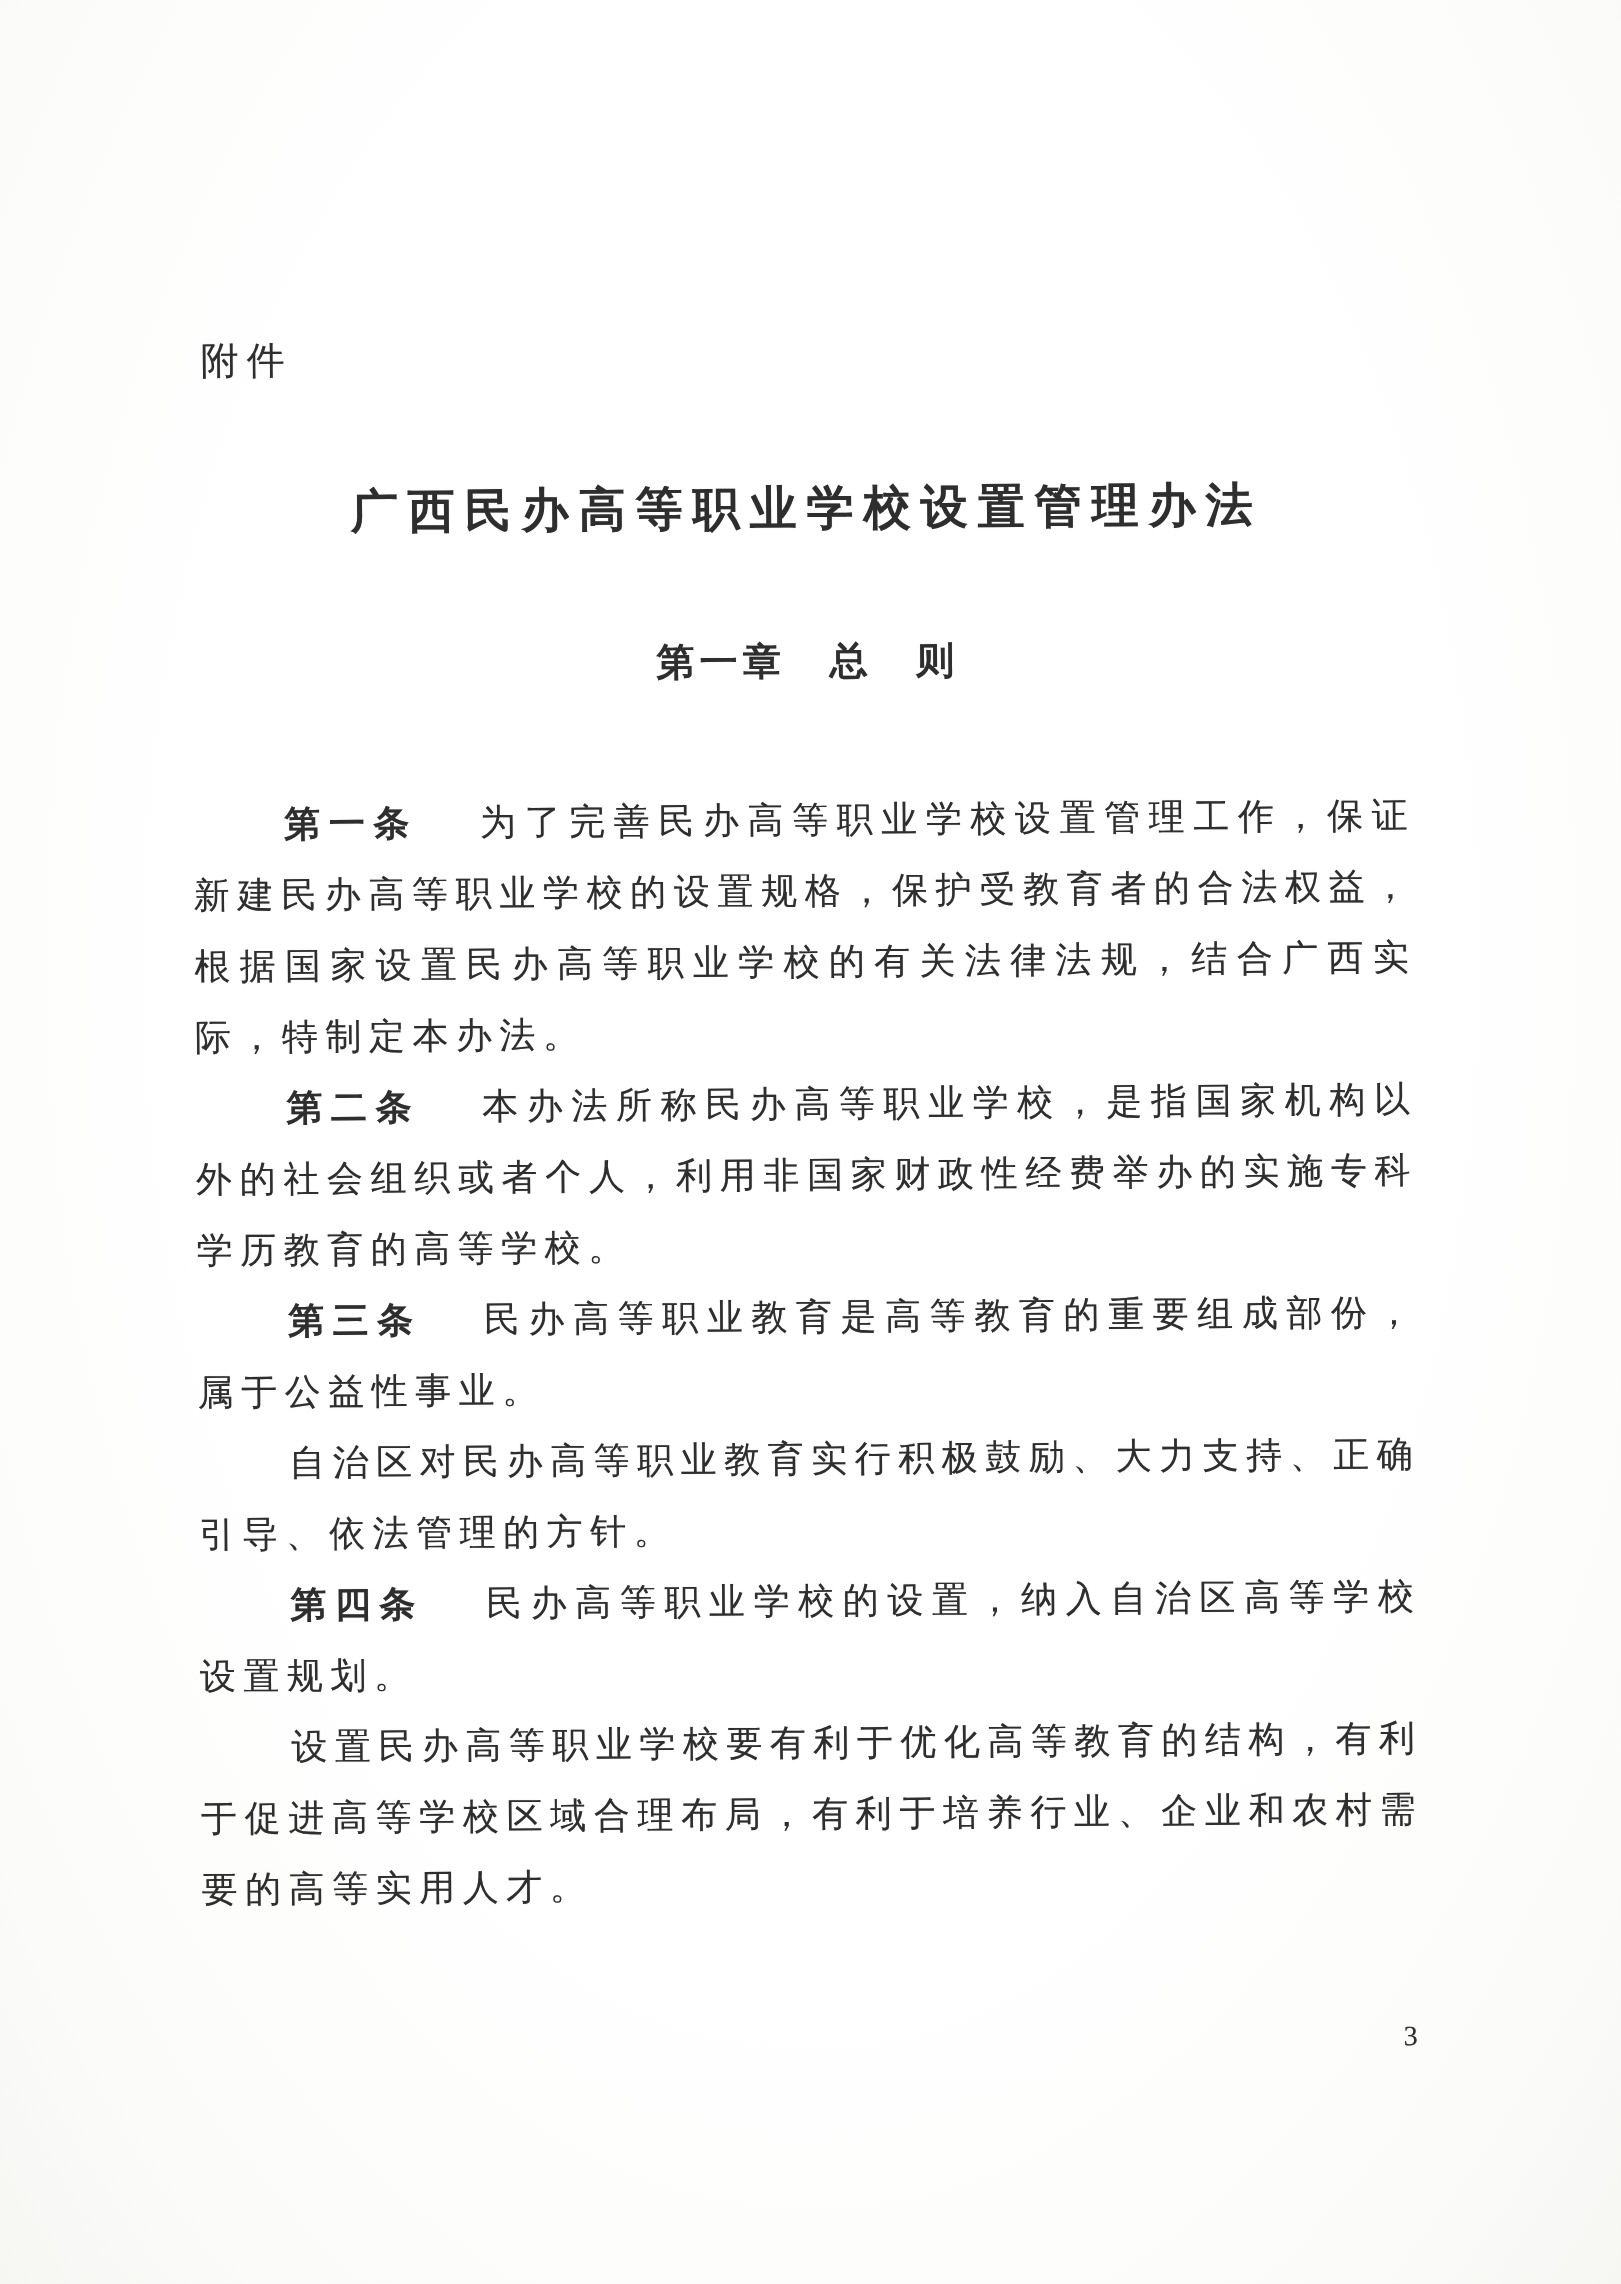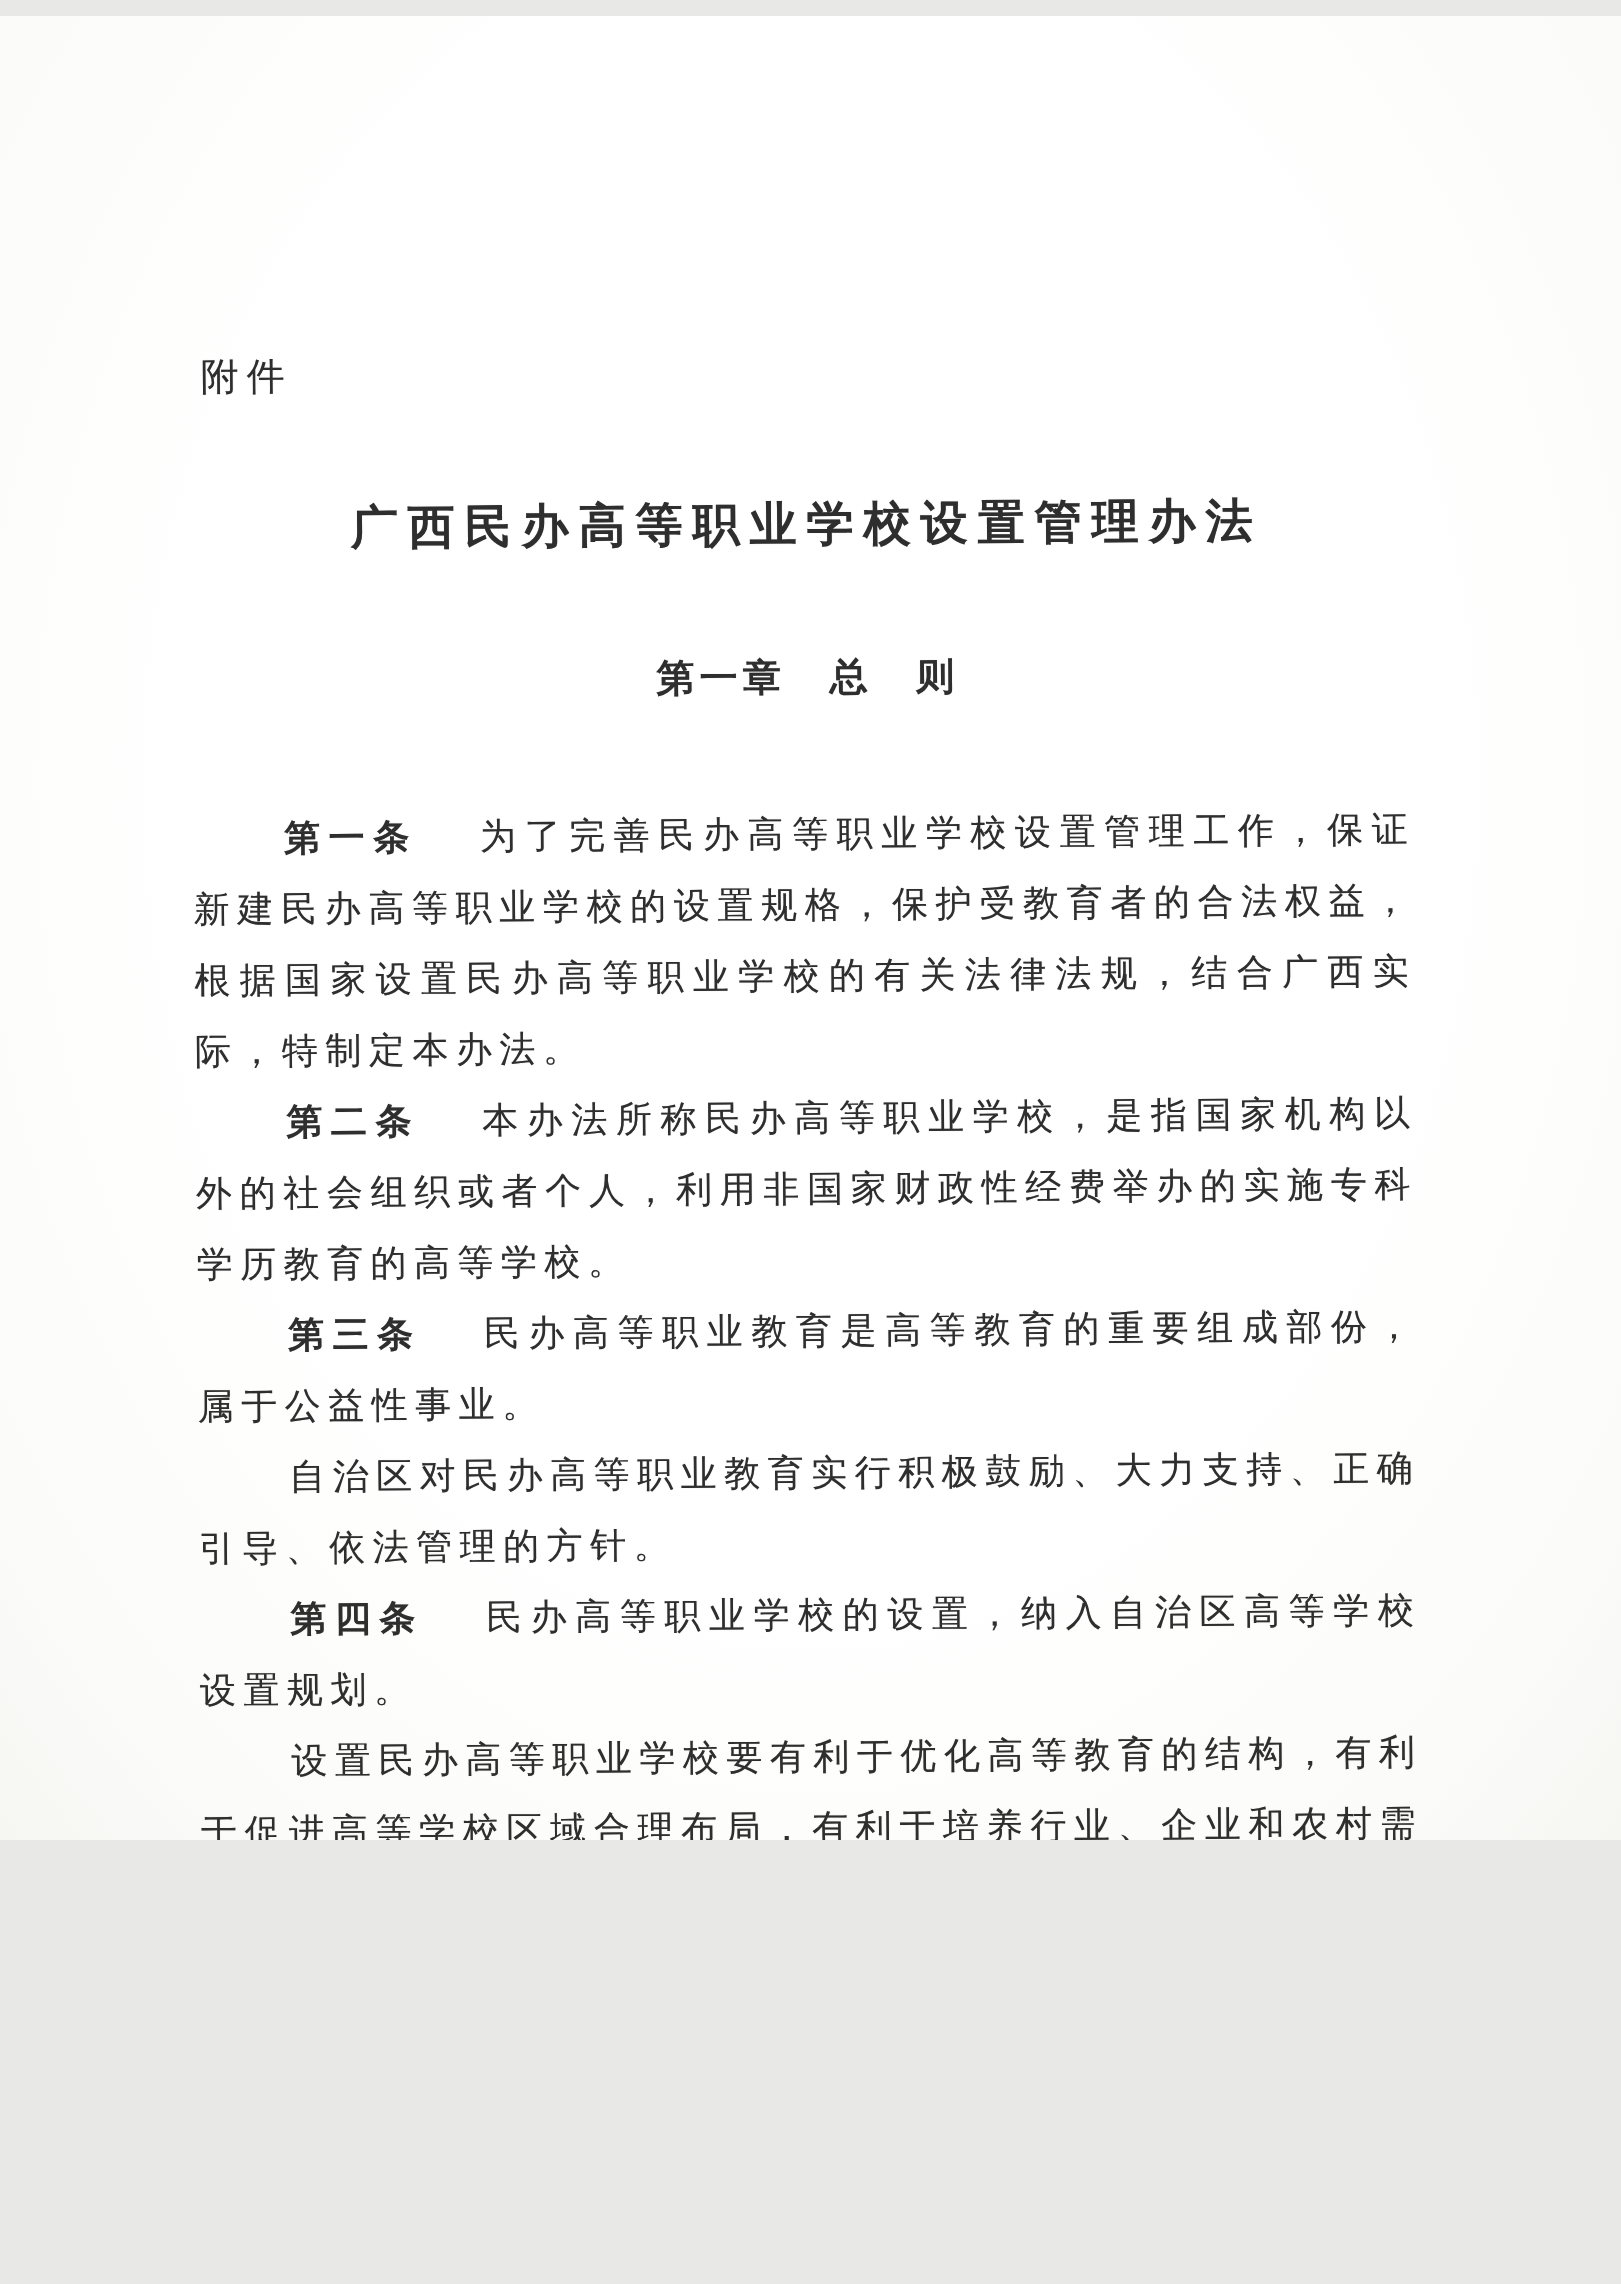--- a/index.html
+++ b/index.html
@@ -3,25 +3,25 @@
 <meta charset="utf-8">
 <style>
   html, body {
     margin: 0;
     padding: 0;
     background: #e8e8e6;
   }
   .page {
     position: relative;
     width: 1622px;
-    height: 1824px;
-    margin: 16px auto;
+    height: 2284px;
+    margin: 0 auto;
     background: radial-gradient(ellipse at 50% 42%, #ffffff 55%, #fbfbf9 85%, #f6f6f3 100%);
     overflow: hidden;
-    font-family: Liberation Mono, monospace;
+    font-family: Liberation Serif, serif;
     color: #2e2e2e;
   }
   
   .scan-content {
     position: absolute;
     inset: 0;
     transform: rotate(-0.45deg);
     transform-origin: 811px 1051px;
     text-shadow: 0 0 0.7px rgba(40, 40, 40, 0.45);
   }

